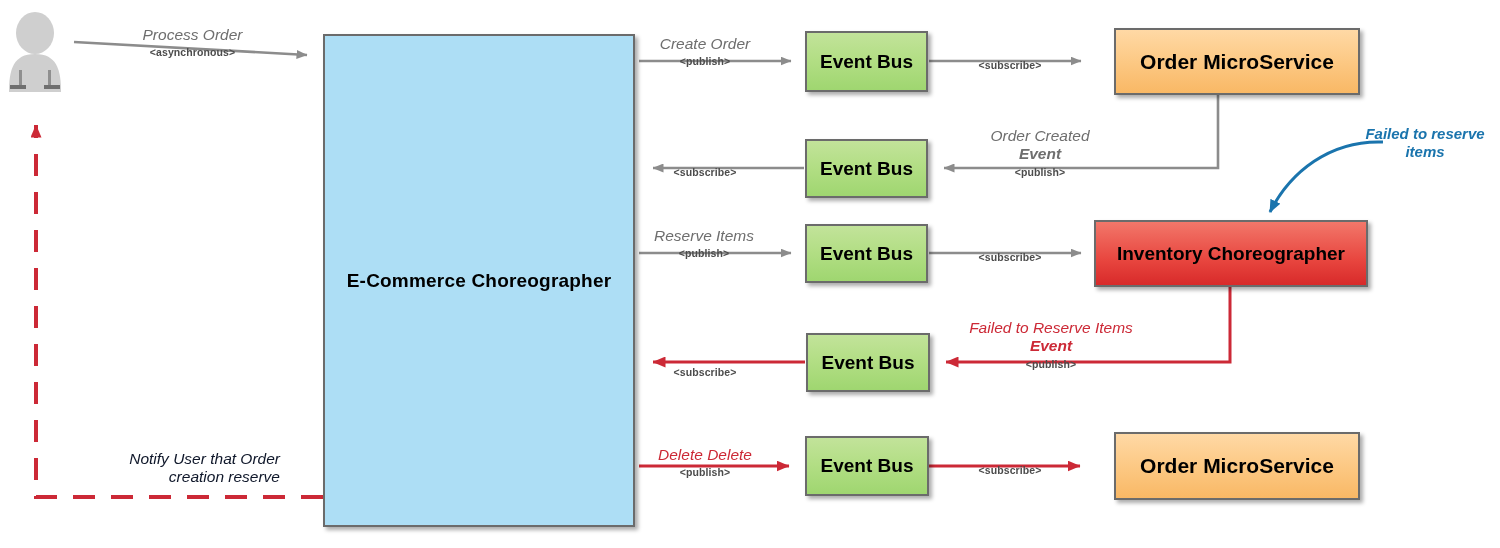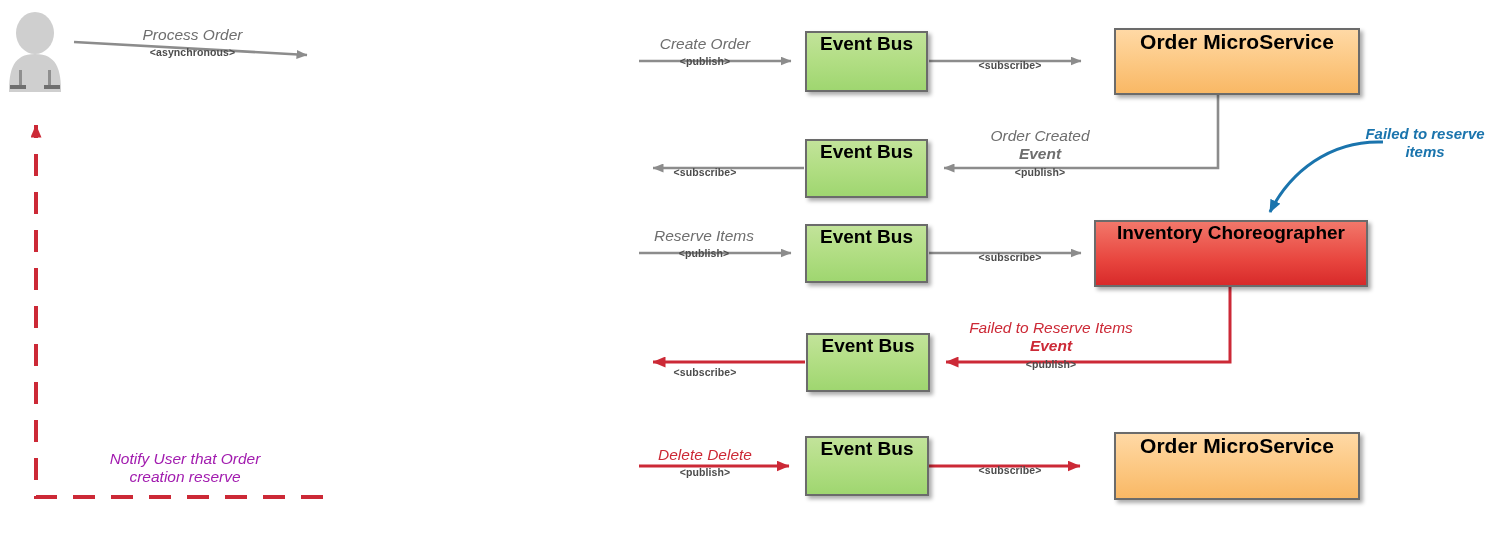--- a/index.html
+++ b/index.html
@@ -9,21 +9,21 @@
     background:#ffffff;
     font-family:"Liberation Sans", sans-serif;
     overflow:hidden;
   }
   #svg-layer{position:absolute;left:0;top:0;width:1500px;height:548px;}
 
   .box{
     position:absolute;
     box-sizing:border-box;
     border:2px solid #6b6b6b;
-    display:flex;align-items:flex-start;justify-content:center;
+    display:flex;align-items:center;justify-content:center;
     text-align:center;
     font-weight:bold;
     color:#000000;
     box-shadow:3px 3px 4px rgba(0,0,0,0.33);
   }
   .box-choreographer{
     background:#addef5;
     font-size:19px;
     letter-spacing:.2px;
   }
@@ -58,21 +58,21 @@
   .lbl .tag{
     display:block;
     font-size:10.5px;
     font-weight:bold;
     color:#4c4c4c;
     margin-top:2px;
     letter-spacing:.1px;
   }
   .lbl.red .main{color:#cc2936;}
   .lbl.red .tag{color:#4c4c4c;}
-  .lbl.red-only .main{color:#a21caf;}
+  .lbl.red-only .main{color:#0f172a;text-align:right;}
   .lbl.blue{color:#1a74ad;}
   .lbl.blue .main{
     color:#1a74ad;font-weight:bold;font-style:italic;
     font-size:15px;white-space:normal;line-height:1.22;
   }
 </style>
 </head>
 <body>
 
 <div id="stage">
@@ -117,20 +117,23 @@
 
     <path d="M1230,287 L1230,362 L946,362" stroke="#cc2936" stroke-width="3" fill="none" marker-end="url(#ah-red)"></path>
     <path d="M805,362 L653,362" stroke="#cc2936" stroke-width="3" fill="none" marker-end="url(#ah-red)"></path>
 
     <path d="M639,466 L789,466" stroke="#cc2936" stroke-width="3" fill="none" marker-end="url(#ah-red)"></path>
     <path d="M929,466 L1080,466" stroke="#cc2936" stroke-width="3" fill="none" marker-end="url(#ah-red)"></path>
 
     <path d="M323,497 L36,497 L36,125" stroke="#cc2936" stroke-width="4" fill="none" stroke-dasharray="22,16" marker-end="url(#ah-red)"></path>
   </svg>
 
+  <div class="box box-choreographer" style="left:323px;top:34px;width:312px;height:493px;">
+    <span>E-Commerce Choreographer</span>
+  </div>
 
   <div class="box box-eventbus" style="left:805px;top:31px;width:123px;height:61px;">
     <span>Event Bus</span>
   </div>
 
   <div class="box box-order" style="left:1094px;top:28px;width:246px;height:67px;">
     <span>Order MicroService</span>
   </div>
 
   <div class="box box-eventbus" style="left:805px;top:139px;width:123px;height:59px;">

